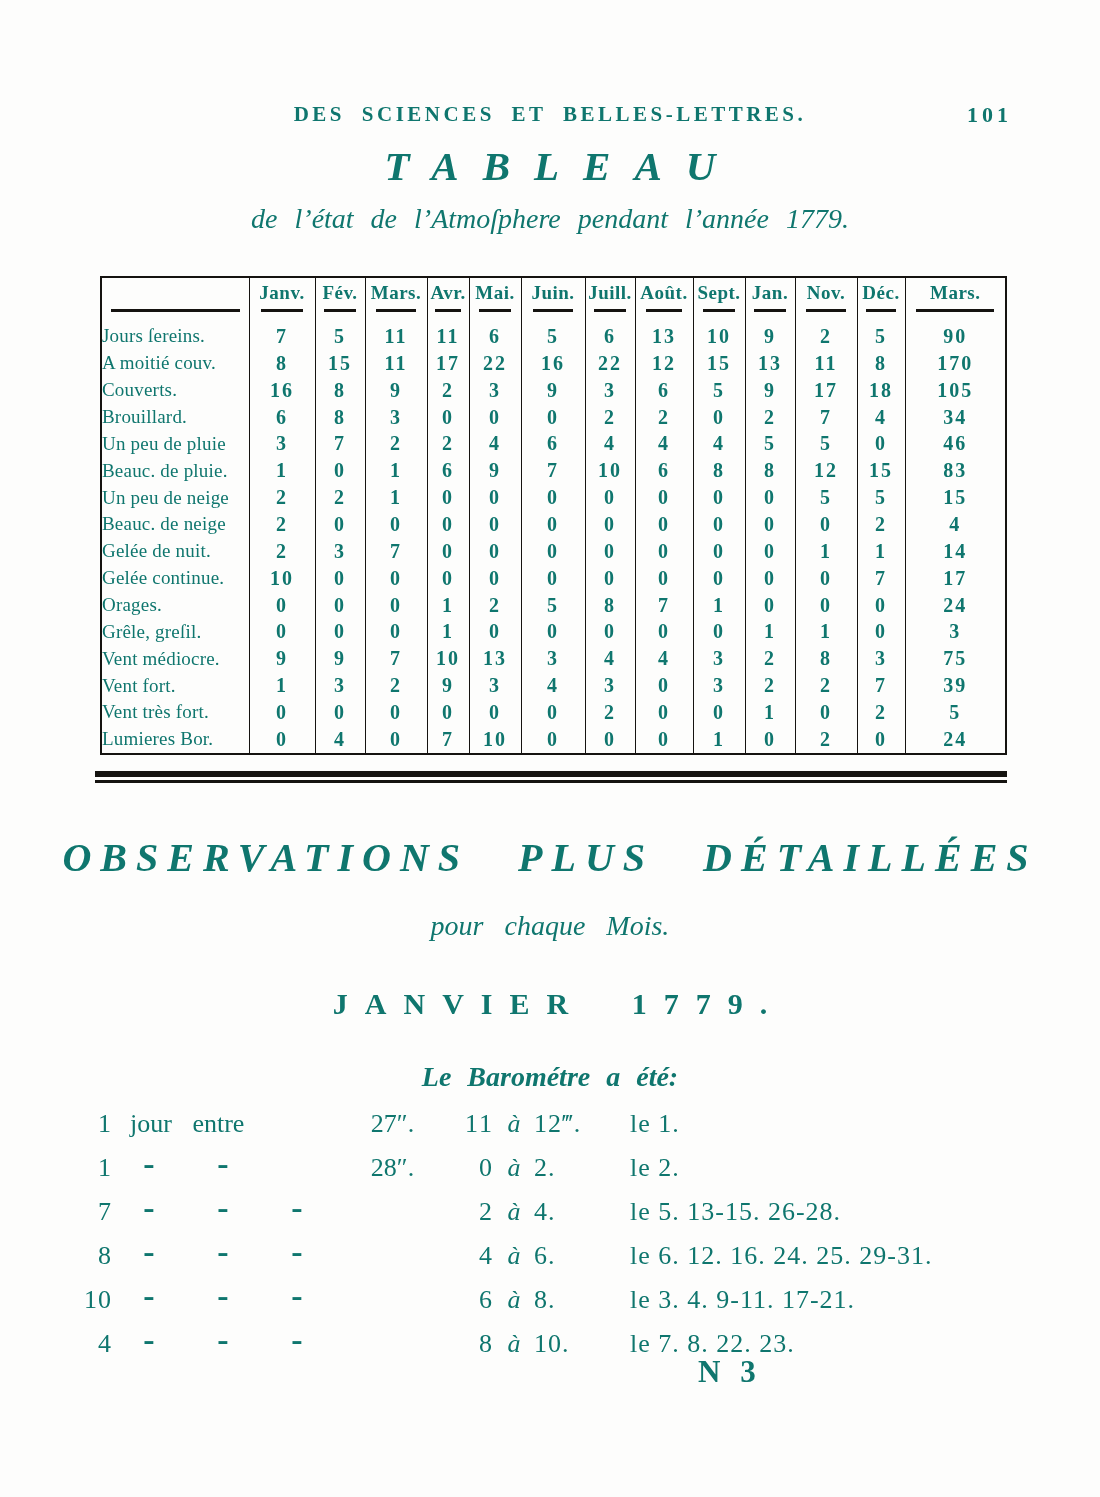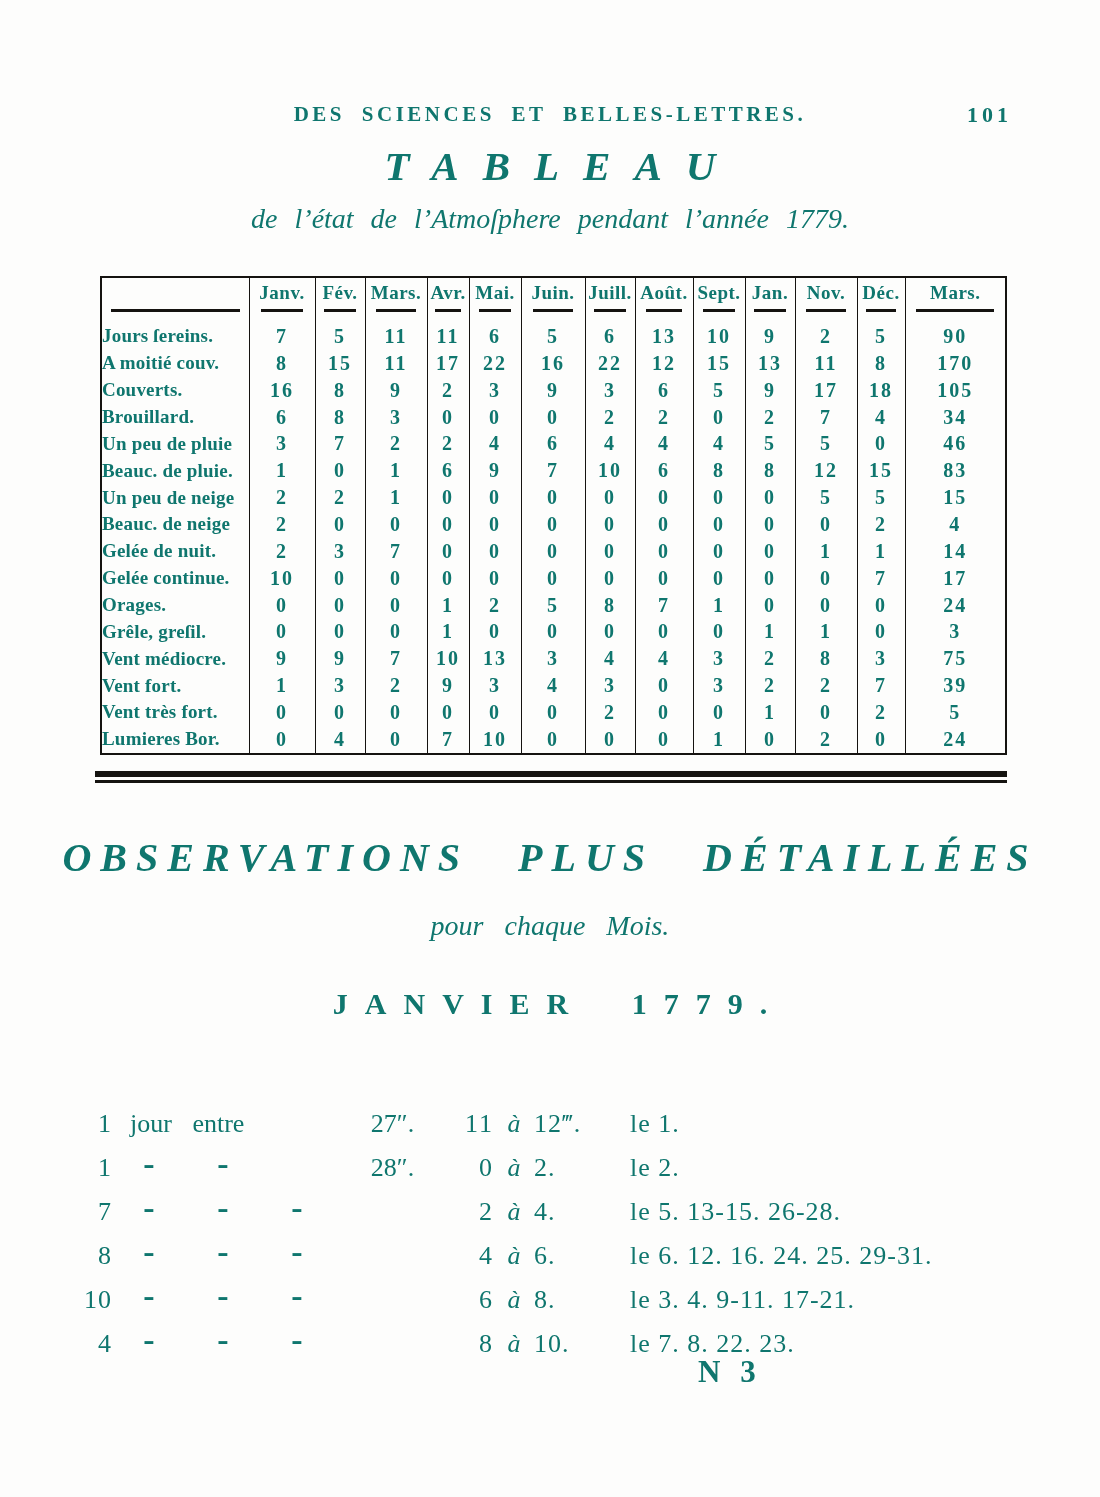--- a/index.html
+++ b/index.html
@@ -30,21 +30,21 @@
     position:absolute;left:100px;top:276px;width:905px;height:479px;
     border-collapse:collapse;table-layout:fixed;
     border:2.5px solid #151310;
   }
   table.wt th, table.wt td{padding:0;border-left:1.5px solid #151310;vertical-align:middle;}
   table.wt th:first-child, table.wt td:first-child{border-left:none;}
   table.wt thead th{height:42px;vertical-align:top;padding-top:3px;}
   .hl{font-size:19px;font-weight:700;text-align:center;letter-spacing:0.5px;line-height:24px;min-height:24px;}
   .hdash{height:2.5px;background:#151310;margin:4px auto 0;}
   td.lbl{
-    font-size:19px;font-weight:700;text-align:left;padding-left:4px;letter-spacing:0.2px;
+    font-size:19px;font-weight:400;text-align:left;padding-left:4px;letter-spacing:0.2px;
     white-space:nowrap;overflow:hidden;
   }
   td.num{
     font-size:20px;font-weight:700;text-align:center;letter-spacing:2px;
     font-variant-numeric:oldstyle-nums;
   }
   
   .double-rule{position:absolute;top:771px;left:95px;width:912px;}
   .dr1{height:6px;background:#151310;}
   .dr2{height:2.5px;background:#151310;margin-top:3px;}
@@ -435,20 +435,21 @@
   </table>
 
   <div class="double-rule">
     <div class="dr1"></div>
     <div class="dr2"></div>
   </div>
 
   <div class="obs-heading">OBSERVATIONS PLUS DÉTAILLÉES</div>
   <div class="obs-sub">pour chaque Mois.</div>
   <div class="month-heading">JANVIER 1779.</div>
+  <div class="baro-intro">Le Barométre a été:</div>
 
   <div class="baro" id="baro-lines">
       <div class="baro-line">
         <span class="b-count">1</span>
         <div class="b-mid">
           <span class="b-midtext">jour entre</span>
         </div>
         <span class="b-inch">27″.</span>
         <span class="b-from">11</span>
         <span class="b-conj">à</span>

